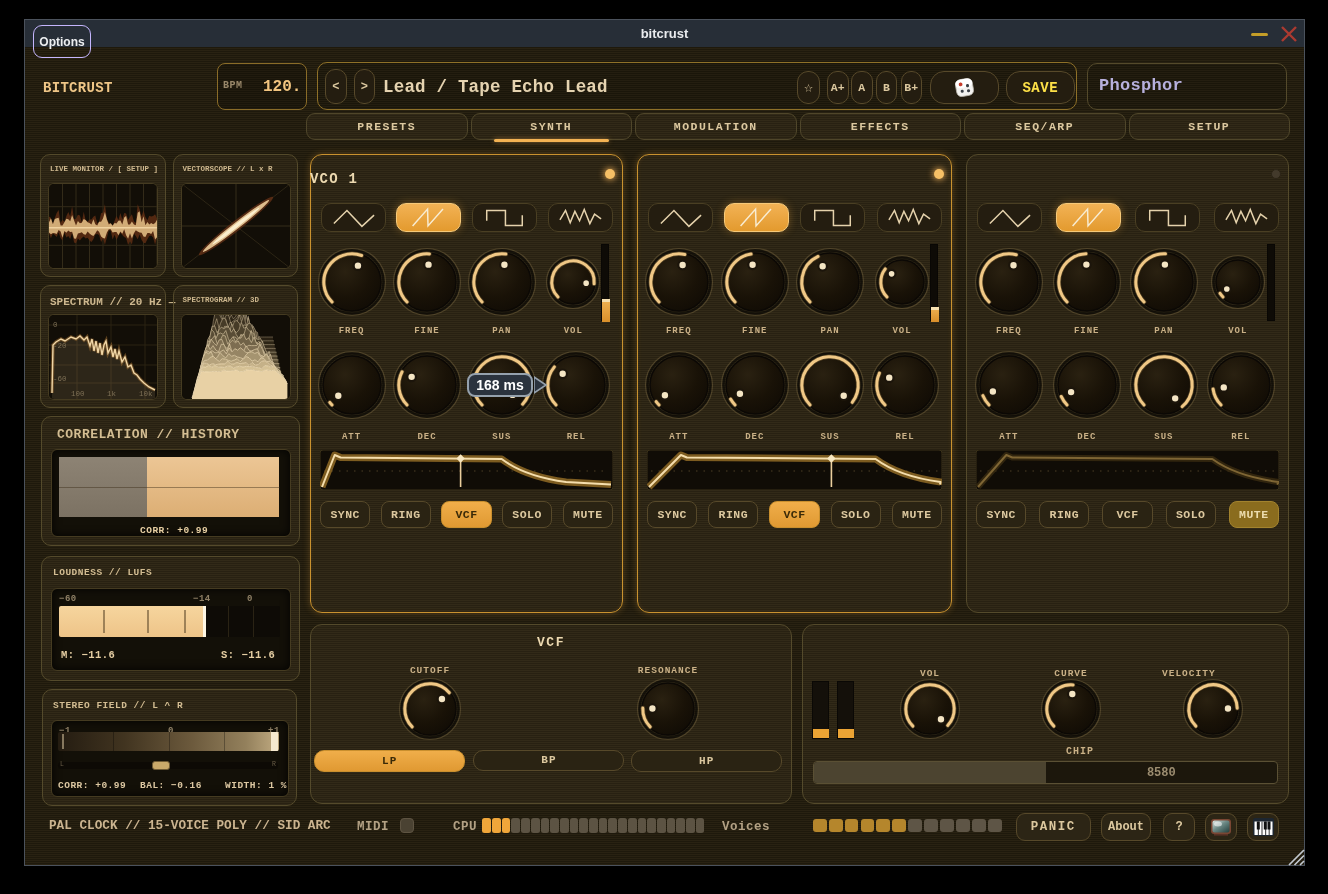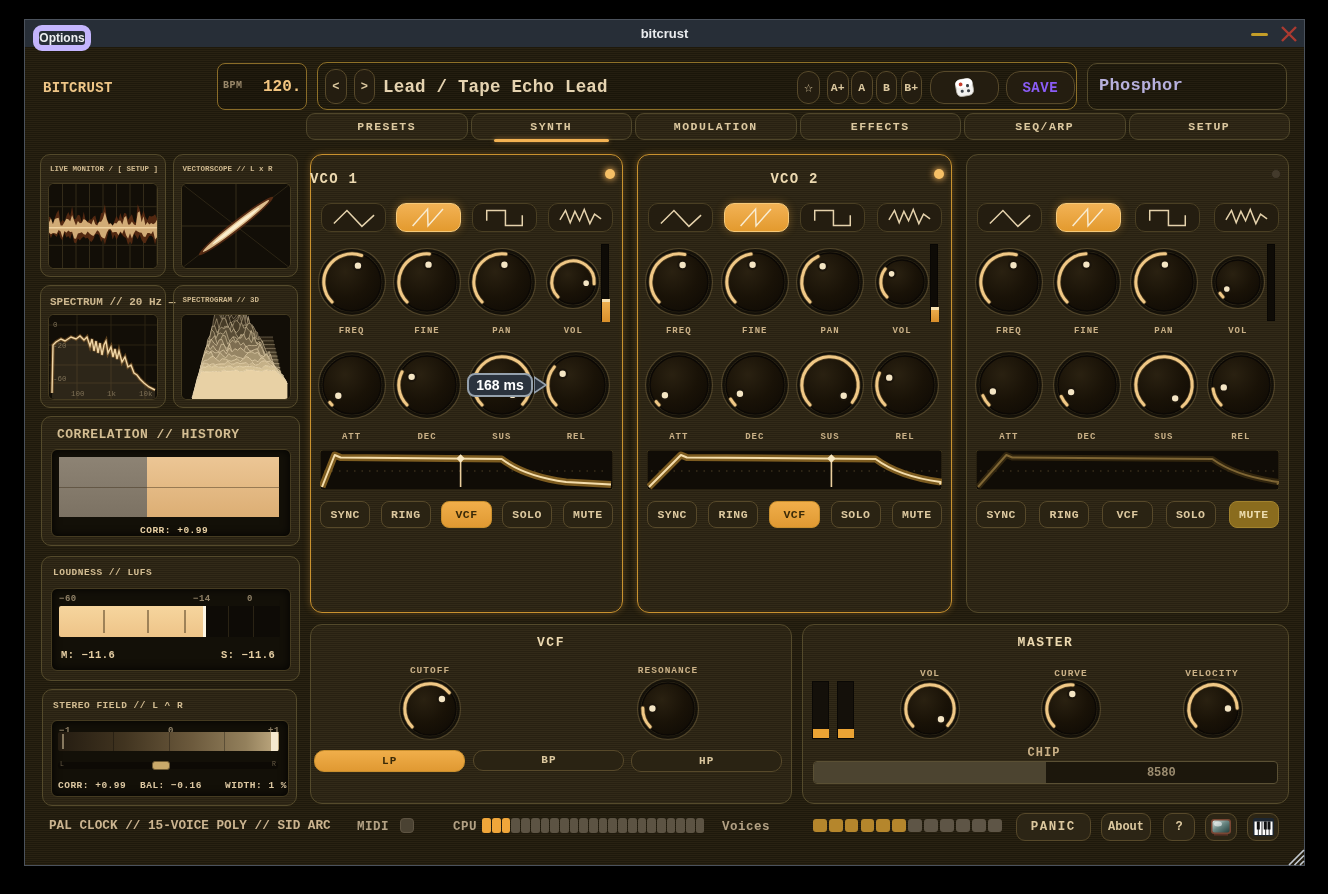--- a/index.html
+++ b/index.html
@@ -12,21 +12,21 @@
 .lbl{position:absolute;font-weight:bold;color:#c9b086;letter-spacing:0.5px;white-space:pre}
 .cap{position:absolute;font-weight:bold;color:#e6d2aa;white-space:pre}
 .btn{position:absolute;background:#2a2313;border:1px solid #57492a;border-radius:8px;color:#dcc89f;
  font-weight:bold;display:flex;align-items:center;justify-content:center;white-space:pre}
 .btn.on{background:linear-gradient(180deg,#f0ae4a,#e09932);border:1px solid #c98f2e;color:#3a2a08}
 .btn.gold{background:#8a6c1e;border:1px solid #a2832e;color:#ecdcae}
 .seg{position:absolute;border-radius:2.5px}
 </style></head><body>
 <div class="win">
 <div class="tb">
-      <div style="position:absolute;left:8px;top:5px;width:58px;height:26px;border:6px solid #c4b5fd;border-radius:9px;color:#eceef0;font-size:12px;font-weight:bold;display:flex;align-items:center;justify-content:center">Options</div>
+      <div style="position:absolute;left:8px;top:5px;width:58px;height:33px;border:1px solid #c4b5fd;border-radius:9px;color:#eceef0;font-size:12px;font-weight:bold;display:flex;align-items:center;justify-content:center">Options</div>
       <div style="position:absolute;left:0;top:6px;width:100%;text-align:center;color:#e9ebee;font-size:13px;font-weight:bold">bitcrust</div>
       <div style="position:absolute;left:1226px;top:13px;width:17px;height:3px;background:#c49e28;border-radius:2px"></div>
       <svg style="position:absolute;left:1254px;top:4px" width="20" height="20">
         <path d="M3 3 L17 17 M17 3 L3 17" stroke="#ab3a31" stroke-width="2.4"></path>
       </svg>
     </div>
     <svg width="0" height="0" style="position:absolute">
       <defs>
 <radialGradient id="kg" cx="38%" cy="32%" r="75%">
           <stop offset="0%" stop-color="#2a2111"></stop>
@@ -52,21 +52,21 @@
     <svg style="position:absolute;left:928px;top:56px" width="23" height="23">
 <g transform="rotate(-10 11.5 11.5) translate(1 1)">
         <rect x="2" y="2" width="17" height="17" rx="5" fill="#f3f2ef" stroke="#b9b5ac" stroke-width="0.8"></rect>
 <rect x="2" y="2" width="17" height="8.5" rx="5" fill="#ffffff"></rect>
 <circle cx="7.2" cy="6.8" r="1.9" fill="#c63b2a"></circle>
 <circle cx="13.8" cy="9.2" r="1.55" fill="#3a3f46"></circle>
 <circle cx="7.6" cy="13.8" r="1.55" fill="#3a3f46"></circle>
 <circle cx="13.9" cy="14.4" r="1.55" fill="#3a3f46"></circle>
       </g>
 </svg>
-    <div class="btn" style="left:981px;top:51px;width:68.5px;height:33px;border-radius:14px;font-size:14px;letter-spacing:0.5px;background:#241d10;color:#8b5cf6">SAVE</div>
+    <div class="btn" style="left:981px;top:51px;width:68.5px;height:33px;border-radius:14px;font-size:14px;letter-spacing:0.5px;background:#241d10;color:#fde047">SAVE</div>
     <div style="position:absolute;left:1061.5px;top:42.5px;width:200px;height:47px;border:1px solid #544a2b;border-radius:10px;background:rgba(0,0,0,0.10)"></div>
     <div class="cap" style="left:1074px;top:56px;font-size:17px;color:#b7b0dd;letter-spacing:0.3px">Phosphor</div>
     <div class="btn" style="left:281.0px;top:93px;width:161.5px;height:27px;border-radius:9px;font-size:11.5px;letter-spacing:1.5px;background:rgba(235,205,135,0.05);border:1px solid #4f462a">PRESETS</div>
     <div class="btn" style="left:445.5px;top:93px;width:161.5px;height:27px;border-radius:9px;font-size:11.5px;letter-spacing:1.5px;background:rgba(235,205,135,0.05);border:1px solid #4f462a">SYNTH</div>
     <div style="position:absolute;left:468.5px;top:119px;width:115px;height:3px;background:#f3b253;border-radius:2px;box-shadow:0 0 5px rgba(243,178,83,.5)"></div>
     <div class="btn" style="left:610.0px;top:93px;width:161.5px;height:27px;border-radius:9px;font-size:11.5px;letter-spacing:1.5px;background:rgba(235,205,135,0.05);border:1px solid #4f462a">MODULATION</div>
     <div class="btn" style="left:774.5px;top:93px;width:161.5px;height:27px;border-radius:9px;font-size:11.5px;letter-spacing:1.5px;background:rgba(235,205,135,0.05);border:1px solid #4f462a">EFFECTS</div>
     <div class="btn" style="left:939.0px;top:93px;width:161.5px;height:27px;border-radius:9px;font-size:11.5px;letter-spacing:1.5px;background:rgba(235,205,135,0.05);border:1px solid #4f462a">SEQ/ARP</div>
     <div class="btn" style="left:1103.5px;top:93px;width:161.5px;height:27px;border-radius:9px;font-size:11.5px;letter-spacing:1.5px;background:rgba(235,205,135,0.05);border:1px solid #4f462a">SETUP</div>
     <div class="panel" style="left:15px;top:133.7px;width:125.5px;height:123px"></div>
@@ -331,21 +331,20 @@
       <path d="M 2 37 L 14.7 5 L 20.6 7.5 L 181.7 9 C 196.3 20 216.8 28 246.1 32 L 291 34.5" fill="none" stroke="#f5dead" stroke-width="2" stroke-linejoin="round"></path>
       <line x1="140.6" y1="9" x2="140.6" y2="37" stroke="#eccf9e" stroke-width="1.6"></line>
       <rect x="137.6" y="5.5" width="6" height="6" transform="rotate(45 140.6 8.5)" fill="#f7e6c0"></rect>
     </svg>
     <div class="btn" style="left:295.0px;top:481px;width:50.4px;height:27px;font-size:11.5px;letter-spacing:0.5px">SYNC</div>
     <div class="btn" style="left:355.6px;top:481px;width:50.4px;height:27px;font-size:11.5px;letter-spacing:0.5px">RING</div>
     <div class="btn on" style="left:416.3px;top:481px;width:50.4px;height:27px;font-size:11.5px;letter-spacing:0.5px">VCF</div>
     <div class="btn" style="left:476.9px;top:481px;width:50.4px;height:27px;font-size:11.5px;letter-spacing:0.5px">SOLO</div>
     <div class="btn" style="left:537.6px;top:481px;width:50.4px;height:27px;font-size:11.5px;letter-spacing:0.5px">MUTE</div>
     <div class="panel vcoSel" style="left:612px;top:134px;width:315px;height:459px;border-radius:12px"></div>
-    <div class="cap" style="left:612px;top:151px;width:315px;text-align:center;font-size:14px;letter-spacing:1.2px;color:#ecd9b0">VCO 2</div>
     <div style="position:absolute;left:909px;top:149px;width:10px;height:10px;border-radius:50%;background:#f6c066;box-shadow:0 0 6px 1px rgba(246,180,90,.8)"></div>
     <div style="position:absolute;left:622.5px;top:183px;width:65px;height:29px;background:#241d10;border:1px solid #4a3f23;border-radius:10px"></div>
     <svg style="position:absolute;left:622.5px;top:183px" width="65" height="29" viewBox="0 0 64 31">
       <path d="M 11 22 L 25 8 L 41 25 L 54 13" fill="none" stroke="#e5d2ac" stroke-width="1.6" stroke-linejoin="miter"></path>
     </svg>
     <div style="position:absolute;left:698.8333333333334px;top:183px;width:65px;height:29px;background:linear-gradient(180deg,#f2b255,#e39a2e);border:1px solid #f6c979;border-radius:10px;box-shadow:0 0 8px rgba(240,170,60,.35)"></div>
     <svg style="position:absolute;left:698.8333333333334px;top:183px" width="65" height="29" viewBox="0 0 64 31">
       <path d="M 15 24.5 L 31 6.5 L 31.5 24.5 L 47.5 6.5" fill="none" stroke="#f8ecd2" stroke-width="1.6" stroke-linejoin="miter"></path>
     </svg>
     <div style="position:absolute;left:775.1666666666666px;top:183px;width:65px;height:29px;background:#241d10;border:1px solid #4a3f23;border-radius:10px"></div>
@@ -567,21 +566,20 @@
       <circle cx="33" cy="33" r="28.5" fill="none" stroke="rgba(0,0,0,0.55)" stroke-width="2.4"></circle>
       <circle cx="33" cy="33" r="26" fill="url(#kg)" stroke="#0b0805" stroke-width="1.4"></circle>
       <path d="M 15.18 50.82 A 25.20 25.20 0 0 1 7.82 32.12" fill="none" stroke="rgba(240,190,110,0.25)" stroke-width="4.5" stroke-linecap="round"></path>
       <path d="M 15.18 50.82 A 25.20 25.20 0 0 1 7.82 32.12" fill="none" stroke="#f0c886" stroke-width="3" stroke-linecap="round"></path>
       <circle cx="17.41" cy="32.46" r="4.3" fill="#f4e5c4" stroke="#1c150b" stroke-width="2.2"></circle>
     </svg>
     <div class="btn on" style="left:289.2px;top:729.7px;width:151px;height:22.5px;font-size:11px;letter-spacing:1px;border-radius:10px">LP</div>
     <div class="btn" style="left:448.4px;top:729.7px;width:151px;height:21px;font-size:11px;letter-spacing:1px;border-radius:10px">BP</div>
     <div class="btn" style="left:606.2px;top:729.7px;width:151px;height:22.5px;font-size:11px;letter-spacing:1px;border-radius:10px">HP</div>
     <div class="panel" style="left:777px;top:604px;width:487px;height:180px;border-radius:12px"></div>
-    <div class="cap" style="left:777px;top:615px;width:487px;text-align:center;font-size:13px;letter-spacing:1.5px;color:#ecd9b0">MASTER</div>
     <div style="position:absolute;left:787.1px;top:661.3px;width:17.3px;height:57.6px;background:#14100a;border:1px solid #0a0805"></div>
     <div style="position:absolute;left:788.1px;top:708.9px;width:16.3px;height:9px;background:#eca434"></div>
     <div style="position:absolute;left:812.1px;top:661.3px;width:17.3px;height:57.6px;background:#14100a;border:1px solid #0a0805"></div>
     <div style="position:absolute;left:813.1px;top:708.9px;width:16.3px;height:9px;background:#eca434"></div>
     <div class="lbl" style="left:855px;top:648px;width:100px;text-align:center;font-size:9.5px;letter-spacing:1px">VOL</div>
     <svg style="position:absolute;left:873.4px;top:657.3px" width="64" height="64">
       <circle cx="32" cy="32" r="29.5" fill="none" stroke="rgba(215,185,120,0.20)" stroke-width="1.2"></circle>
       <circle cx="32" cy="32" r="27.5" fill="none" stroke="rgba(0,0,0,0.55)" stroke-width="2.4"></circle>
       <circle cx="32" cy="32" r="25" fill="url(#kg)" stroke="#0b0805" stroke-width="1.4"></circle>
       <path d="M 14.89 49.11 A 24.20 24.20 0 1 1 49.70 48.50" fill="none" stroke="rgba(240,190,110,0.25)" stroke-width="4.5" stroke-linecap="round"></path>
@@ -590,30 +588,30 @@
     </svg>
     <div class="lbl" style="left:996px;top:648px;width:100px;text-align:center;font-size:9.5px;letter-spacing:1px">CURVE</div>
     <svg style="position:absolute;left:1014.4px;top:657.3px" width="64" height="64">
       <circle cx="32" cy="32" r="29.5" fill="none" stroke="rgba(215,185,120,0.20)" stroke-width="1.2"></circle>
       <circle cx="32" cy="32" r="27.5" fill="none" stroke="rgba(0,0,0,0.55)" stroke-width="2.4"></circle>
       <circle cx="32" cy="32" r="25" fill="url(#kg)" stroke="#0b0805" stroke-width="1.4"></circle>
       <path d="M 14.89 49.11 A 24.20 24.20 0 0 1 34.11 7.89" fill="none" stroke="rgba(240,190,110,0.25)" stroke-width="4.5" stroke-linecap="round"></path>
       <path d="M 14.89 49.11 A 24.20 24.20 0 0 1 34.11 7.89" fill="none" stroke="#f0c886" stroke-width="3" stroke-linecap="round"></path>
       <circle cx="33.31" cy="17.06" r="4.3" fill="#f4e5c4" stroke="#1c150b" stroke-width="2.2"></circle>
     </svg>
-    <div class="lbl" style="left:1137px;top:648px;width:100px;text-align:center;font-size:9.5px;letter-spacing:1px">VELOCITY</div>
+    <div class="lbl" style="left:1137px;top:648px;width:100px;font-size:9.5px;letter-spacing:1px">VELOCITY</div>
     <svg style="position:absolute;left:1155.6px;top:657.3px" width="64" height="64">
       <circle cx="32" cy="32" r="29.5" fill="none" stroke="rgba(215,185,120,0.20)" stroke-width="1.2"></circle>
       <circle cx="32" cy="32" r="27.5" fill="none" stroke="rgba(0,0,0,0.55)" stroke-width="2.4"></circle>
       <circle cx="32" cy="32" r="25" fill="url(#kg)" stroke="#0b0805" stroke-width="1.4"></circle>
       <path d="M 14.89 49.11 A 24.20 24.20 0 1 1 56.19 31.16" fill="none" stroke="rgba(240,190,110,0.25)" stroke-width="4.5" stroke-linecap="round"></path>
       <path d="M 14.89 49.11 A 24.20 24.20 0 1 1 56.19 31.16" fill="none" stroke="#f0c886" stroke-width="3" stroke-linecap="round"></path>
       <circle cx="46.99" cy="31.48" r="4.3" fill="#f4e5c4" stroke="#1c150b" stroke-width="2.2"></circle>
     </svg>
-    <div class="lbl" style="left:969px;top:726px;width:100px;text-align:center;font-size:12px;letter-spacing:1px">CHIP</div>
+    <div class="lbl" style="left:969px;top:726px;width:100px;text-align:right;font-size:10px;letter-spacing:1px">CHIP</div>
     <div style="position:absolute;left:788.3px;top:741.2px;width:464.7px;height:23px;border:1px solid #5a5034;border-radius:4px;background:#1c170c;overflow:hidden">
 <div style="position:absolute;left:0;top:0;width:50%;height:100%;background:#4c4430"></div>
 <div style="position:absolute;left:50%;top:0;width:50%;height:100%;color:#9c8d70;font-weight:bold;font-size:12px;display:flex;align-items:center;justify-content:center">8580</div>
 </div>
     <div class="lbl" style="left:24px;top:798px;font-size:12.7px;letter-spacing:0px;color:#cbb490">PAL CLOCK // 15-VOICE POLY // SID ARC</div>
     <div class="lbl" style="left:332px;top:800px;font-size:12.5px;color:#b3a184">MIDI</div>
     <div style="position:absolute;left:375.3px;top:797.5px;width:13.6px;height:15.2px;background:#4a4232;border:1px solid #5e5442;border-radius:4px"></div>
     <div class="lbl" style="left:428px;top:800px;font-size:12.5px;color:#b3a184">CPU</div>
     <div class="seg" style="left:457.3px;top:798px;width:8.8px;height:15px;background:#f0a63a"></div>
     <div class="seg" style="left:467.0px;top:798px;width:8.8px;height:15px;background:#f0a63a"></div>

